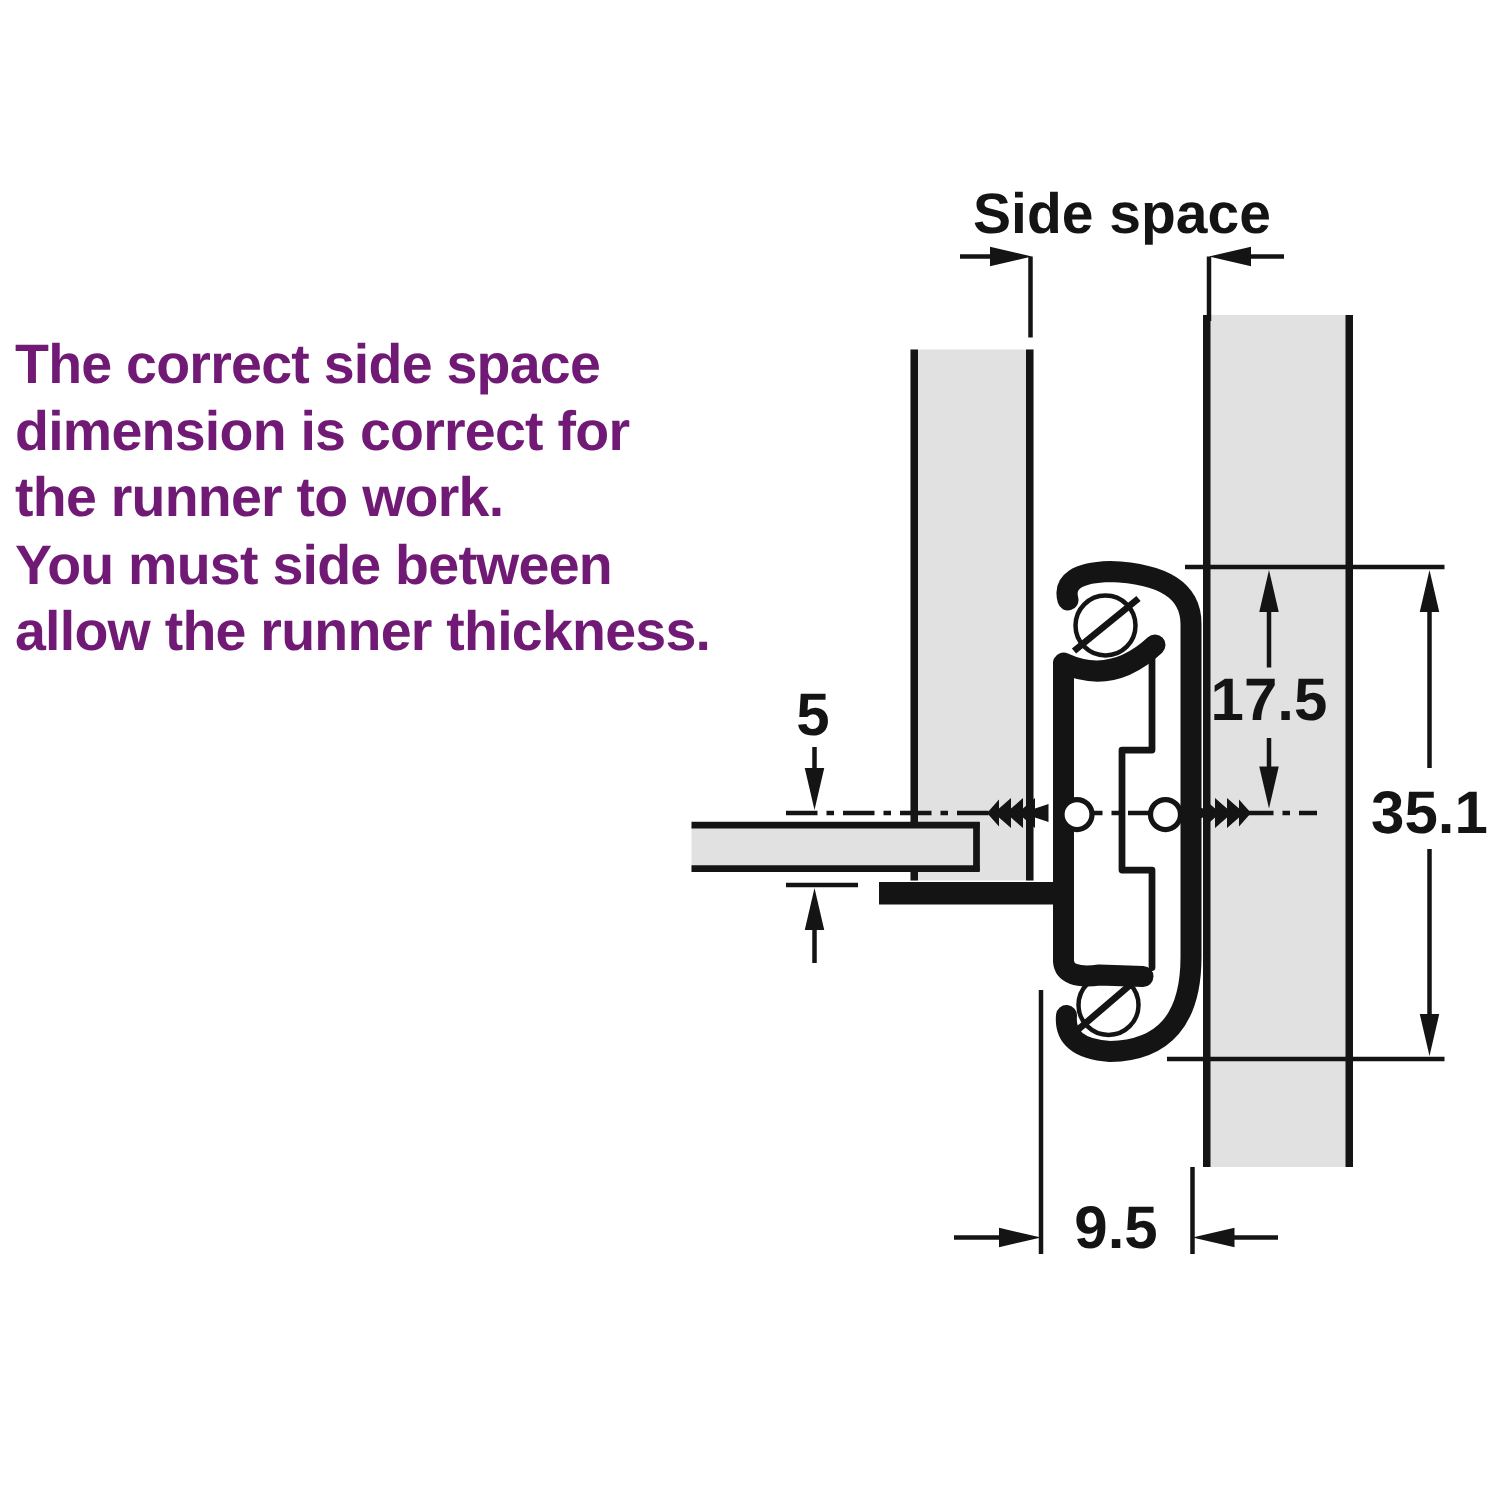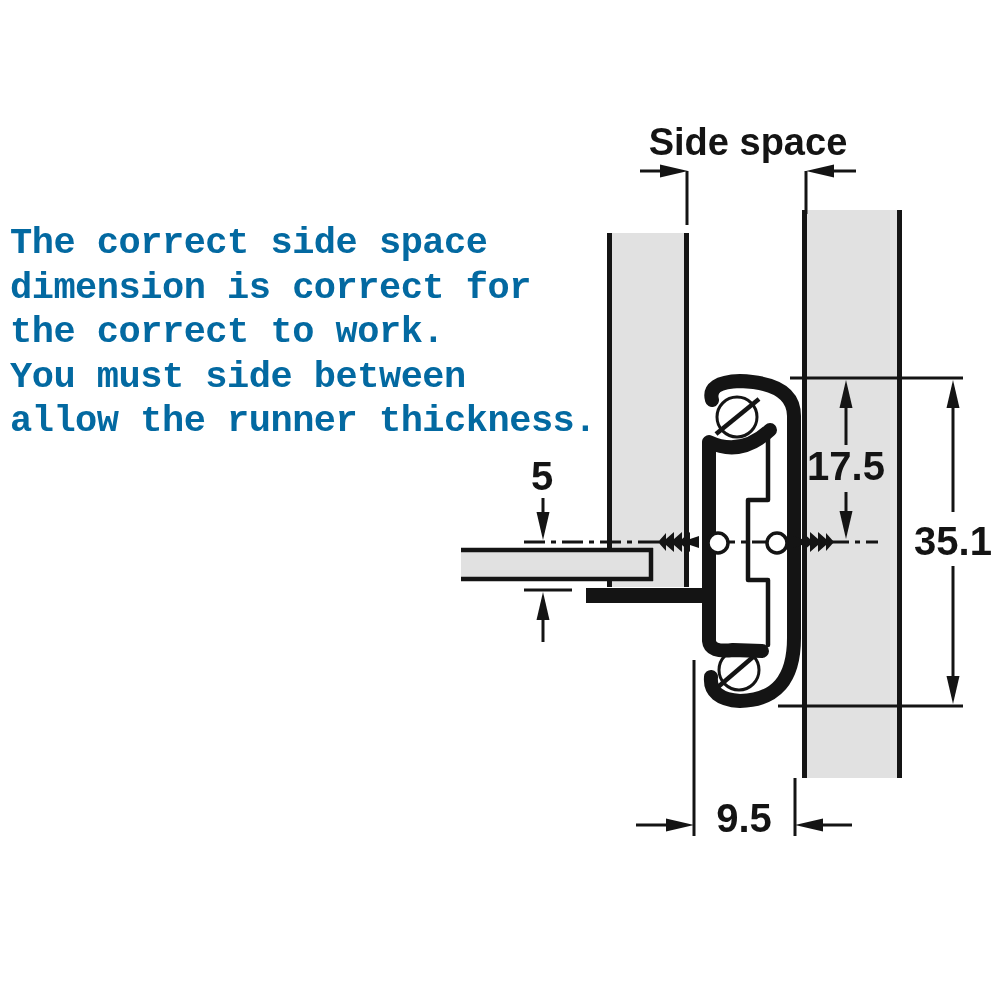--- a/index.html
+++ b/index.html
@@ -1,34 +1,34 @@
 <!DOCTYPE html>
 <html><head>
 <meta charset="utf-8">
 <style>
   html,body{margin:0;padding:0;}
   body{width:1000px;height:1000px;position:relative;background:#ffffff;overflow:hidden;}
   .note{position:absolute;left:10px;top:221px;
-        font-family:Liberation Mono, monospace;font-weight:700;font-size:37px;
-        line-height:44.5px;color:#0369a1;letter-spacing:-0.5px;white-space:nowrap;}
+        font-family:Liberation Sans, sans-serif;font-weight:700;font-size:37px;
+        line-height:44.5px;color:#701a75;letter-spacing:-0.5px;white-space:nowrap;}
   svg{position:absolute;left:0;top:0;}
   text{font-family:"Liberation Sans",sans-serif;font-weight:700;fill:#141414;}
   .dimnum{font-size:40px;}
   .dimtitle{font-size:38px;}
   .ln{stroke:#141414;stroke-width:3;fill:none;}
   .thick{stroke:#141414;fill:none;stroke-linecap:round;stroke-linejoin:round;}
   .arrow{fill:#141414;stroke:none;}
 </style>
 </head>
 <body>
 
 <div class="note">
   <div>The correct side space</div>
   <div>dimension is correct for</div>
-  <div>the correct to work.</div>
+  <div>the runner to work.</div>
   <div>You must side between</div>
   <div>allow the runner thickness.</div>
 </div>
 
 <svg width="1000" height="1000" viewBox="0 0 1000 1000">
 
   <g>
     <rect x="607" y="233" width="82" height="354" fill="#e1e1e1"></rect>
     <rect x="607" y="233" width="5" height="354" fill="#141414"></rect>
     <rect x="684" y="233" width="5" height="354" fill="#141414"></rect>

